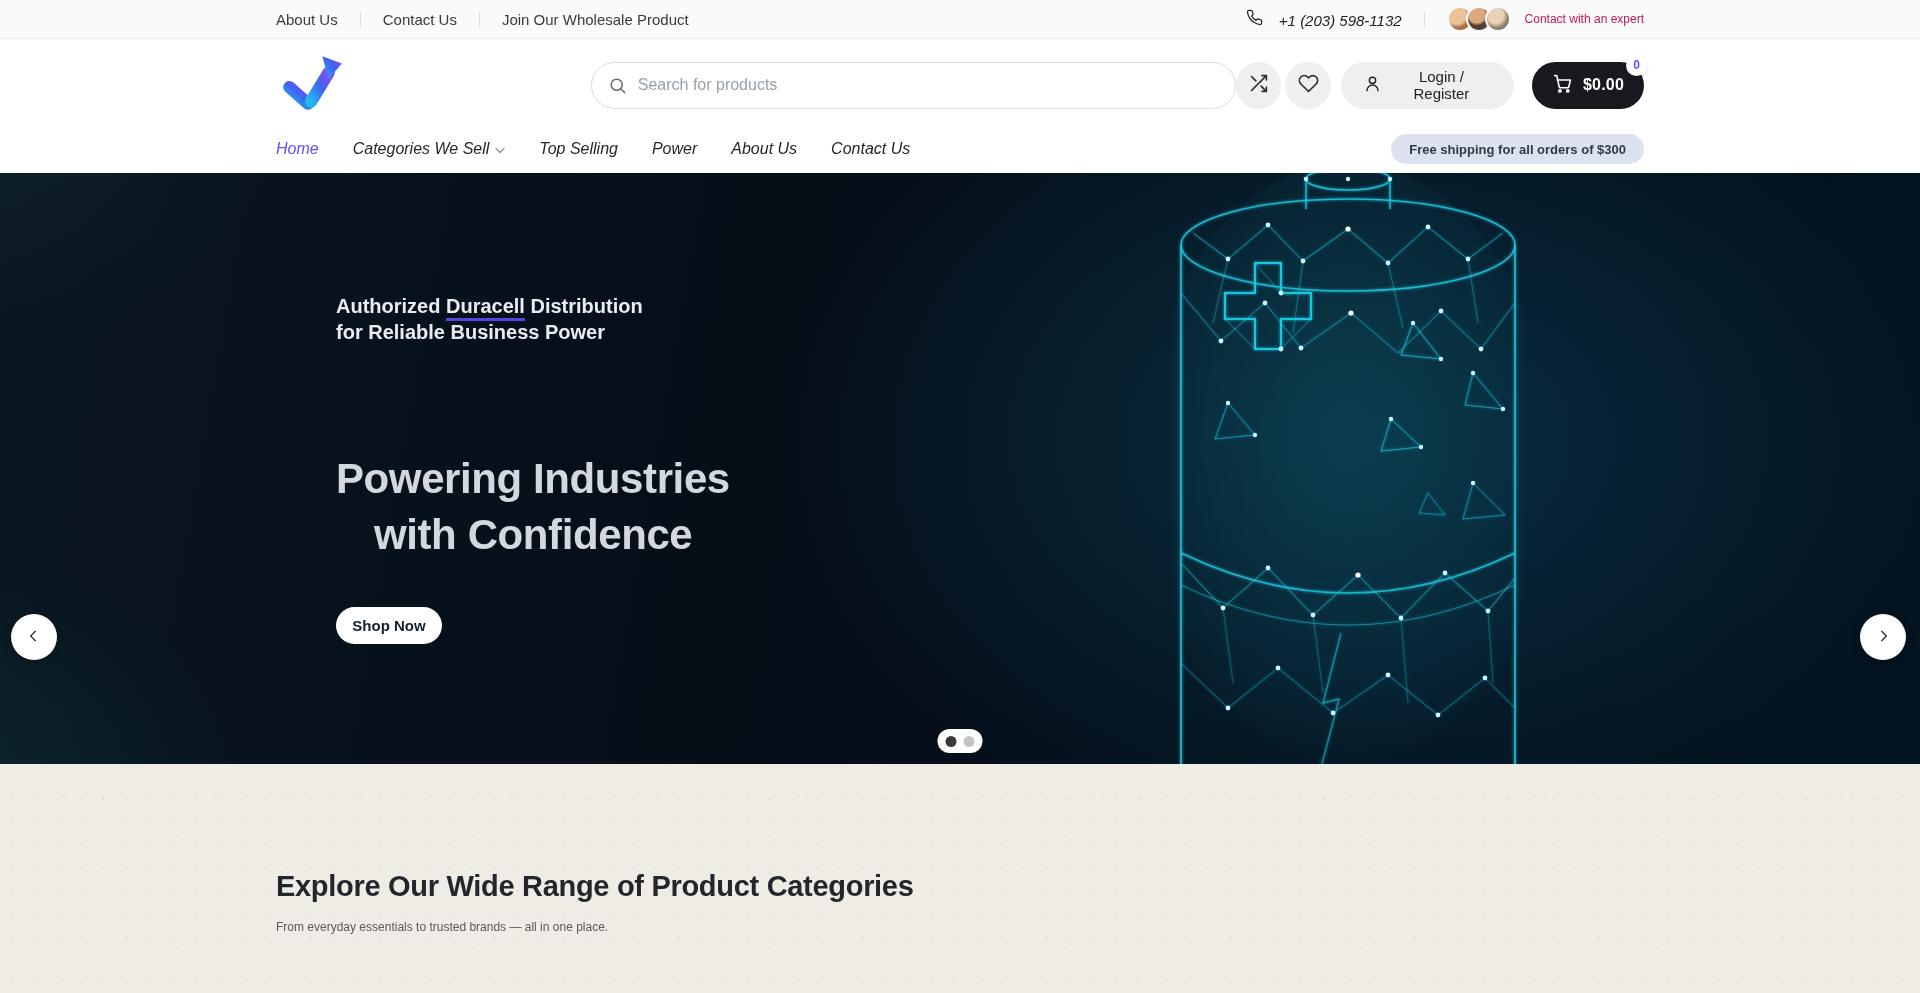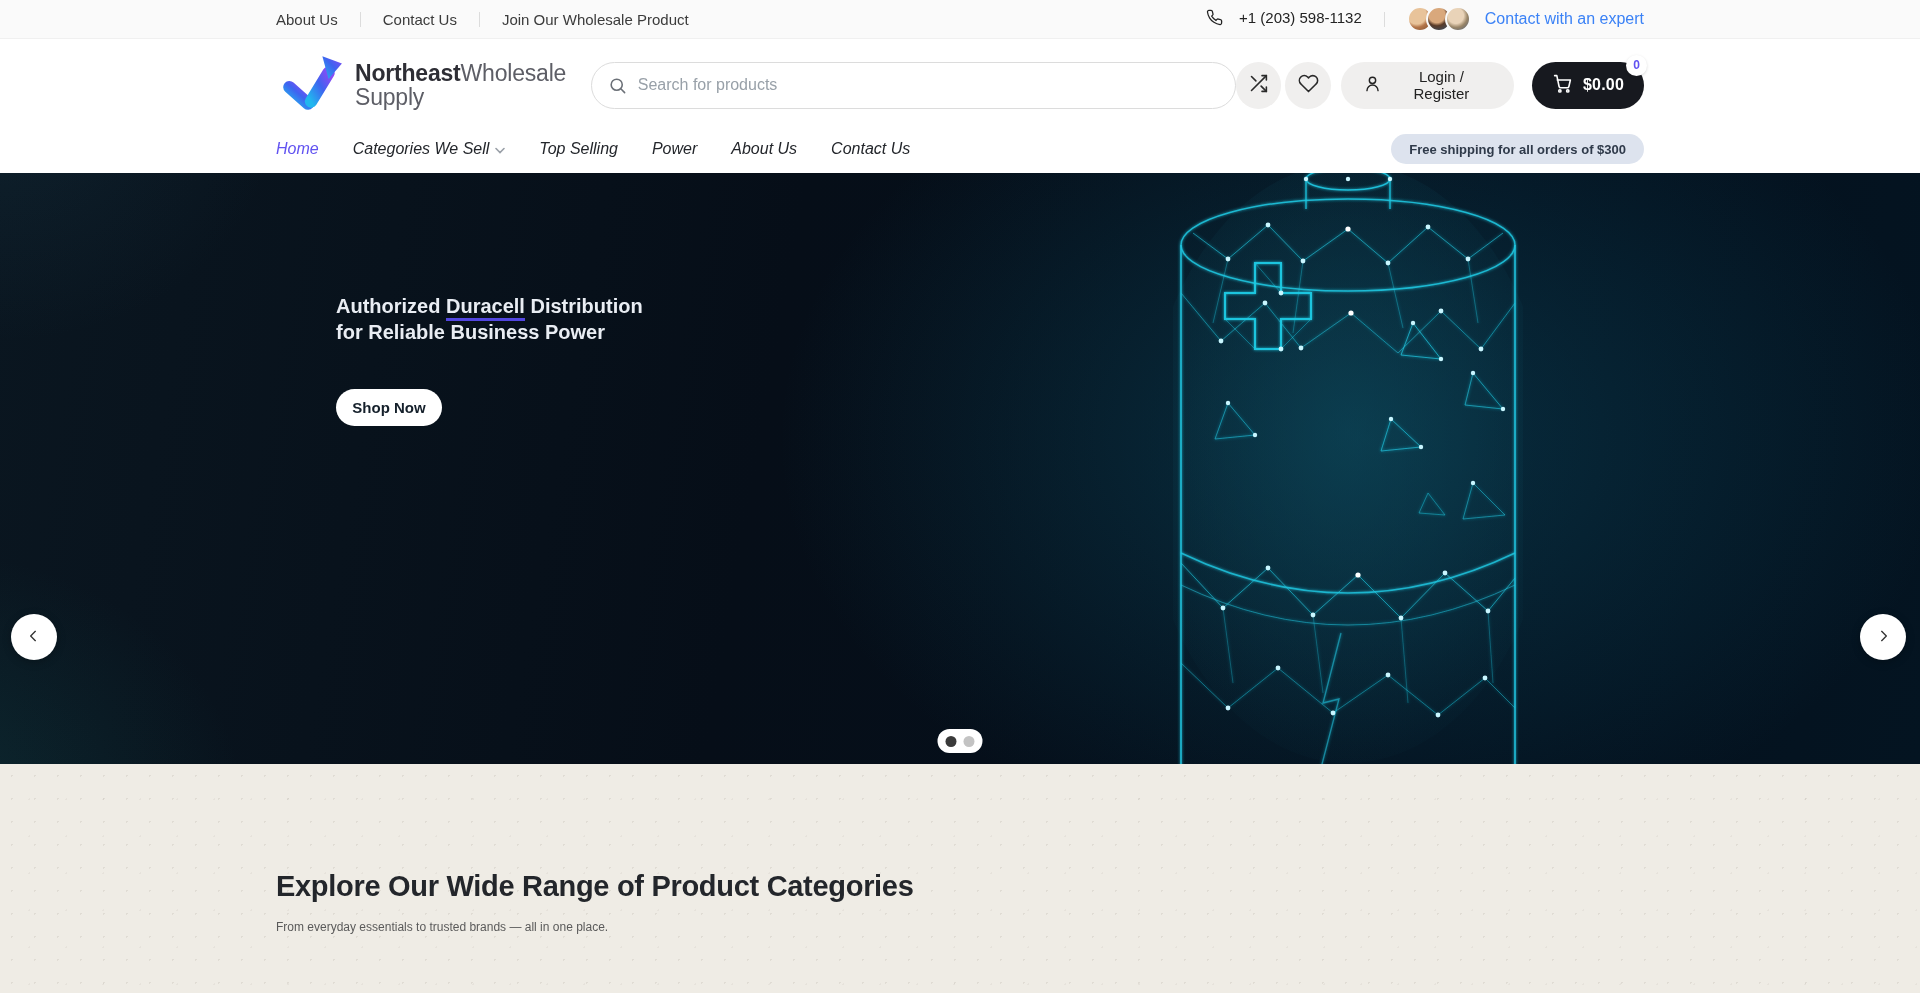--- a/index.html
+++ b/index.html
@@ -6,28 +6,28 @@
   html,body { width: 1920px; height: 993px; overflow: hidden; }
   body { font-family: "Liberation Sans", sans-serif; background: #fff; color: #222; }
   .container { width: 1368px; margin: 0 auto; }
 
   
   .topbar { height: 39px; background: #fafafa; border-bottom: 1px solid #f0f0f0; }
   .topbar-inner { height: 100%; display: flex; align-items: center; justify-content: space-between; }
   .topbar-left, .topbar-right { display: flex; align-items: center; }
   .topbar-link { font-size: 15px; color: #3b3b3b; text-decoration: none; cursor: pointer; }
   .tb-div { width: 1px; height: 15px; background: #dcdcdc; margin: 0 22px; }
-  .phone-wrap { display: flex; align-items: flex-start; gap: 16px; font-size: 15px; color: #232323; cursor: pointer; }
+  .phone-wrap { display: flex; align-items: flex-end; gap: 16px; font-size: 15px; color: #232323; cursor: pointer; font-style: italic; }
   .avatars { display: flex; margin: 0 14px 0 0; }
   .avatar { width: 26px; height: 26px; border-radius: 50%; border: 2px solid #fafafa; margin-left: -7px; }
   .avatar:first-child { margin-left: 0; }
   .av1 { background: radial-gradient(circle at 35% 30%, #e8c39a 0 45%, #b4764a 60%, #7a4a2a 100%); }
   .av2 { background: radial-gradient(circle at 40% 30%, #d9a87c 0 40%, #5a3b28 55%, #32506e 100%); }
   .av3 { background: radial-gradient(circle at 40% 35%, #e9d3b8 0 40%, #9a8668 60%, #4a5a74 100%); }
-  .expert-label { font-size: 16px; color: #3b82f6; cursor: pointer; }
+  .expert-label { font-size: 12px; color: #be185d; cursor: pointer; }
 
   
   .header { background: #fff; }
   .header-row { display: flex; align-items: center; height: 92px; }
   .logo { display: flex; align-items: center; gap: 11px; width: 320px; cursor: pointer; }
   .logo-text { font-size: 23px; line-height: 1.06; letter-spacing: -0.2px; }
   .logo-bold { font-weight: bold; color: #2e2e35; }
   .logo-light { font-weight: normal; color: #5d5e66; }
   .search-wrap { position: relative; flex: 0 0 645px; }
   .search-input { width: 100%; height: 47px; border: 1px solid #dcdcdc; border-radius: 24px;
@@ -143,26 +143,20 @@
               </linearGradient>
             </defs>
             <g stroke="url(#lg)" stroke-width="12" stroke-linecap="round" fill="none">
               <path d="M11 48 L11 30"></path>
               <path d="M13 32 L31 48"></path>
               <path d="M34 46 L51 18"></path>
             </g>
             <polygon points="45,2 64,9 51,24" fill="url(#lg)"></polygon>
           </svg>
         </span>
-        <div class="logo-text">
-          <div>
-            <span class="logo-bold">Northeast</span><span class="logo-light">Wholesale</span>
-          </div>
-          <div class="logo-light">Supply</div>
-        </div>
       </div>
 
       <div class="search-wrap">
         <span class="search-icon">
           <svg width="19" height="19" viewBox="0 0 24 24" fill="none" stroke="#6b7077" stroke-width="2" stroke-linecap="round">
             <circle cx="11" cy="11" r="7"></circle>
               <line x1="16.5" y1="16.5" x2="21" y2="21"></line>
           </svg>
         </span>
         <input class="search-input" type="text" placeholder="Search for products" style="">
@@ -324,20 +318,24 @@
     </g>
   </svg>
 
   <div class="hero-content">
     <div class="hero-tagline">
       <div>
         <span>Authorized </span><span class="brand-underline">Duracell</span><span> Distribution</span>
       </div>
       <div>for Reliable Business Power</div>
     </div>
+    <div class="hero-headline">
+      <div>Powering Industries</div>
+      <div class="line2">with Confidence</div>
+    </div>
     <button class="hero-cta">Shop Now</button>
   </div>
 
   <button class="carousel-arrow arrow-prev">
     <span>
       <svg width="16" height="16" viewBox="0 0 24 24" fill="none" stroke="#333" stroke-width="2" stroke-linecap="round" stroke-linejoin="round">
         <polyline points="14 5 7 12 14 19"></polyline>
       </svg>
     </span>
   </button>

